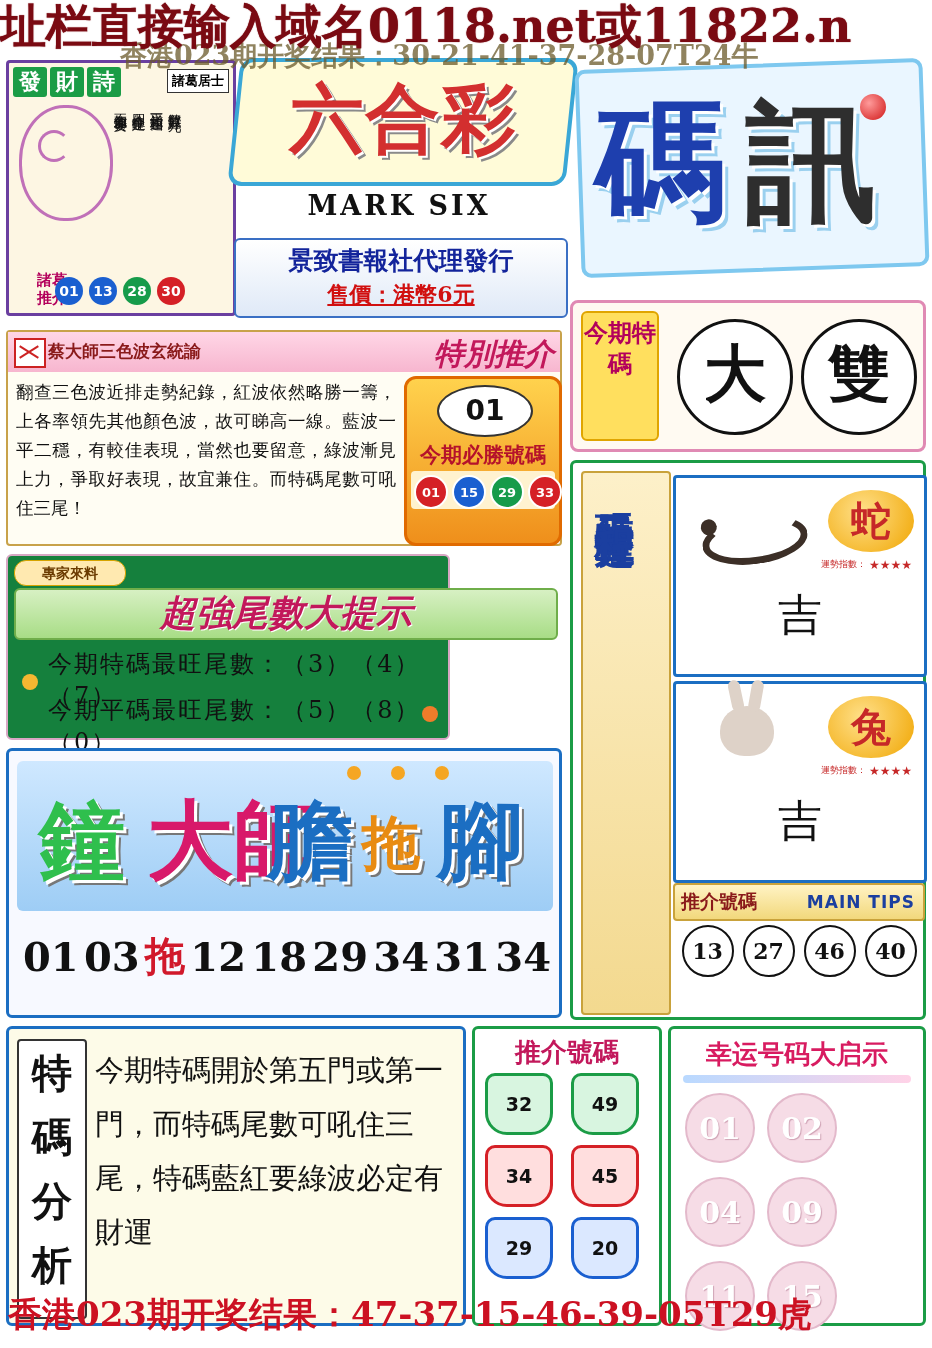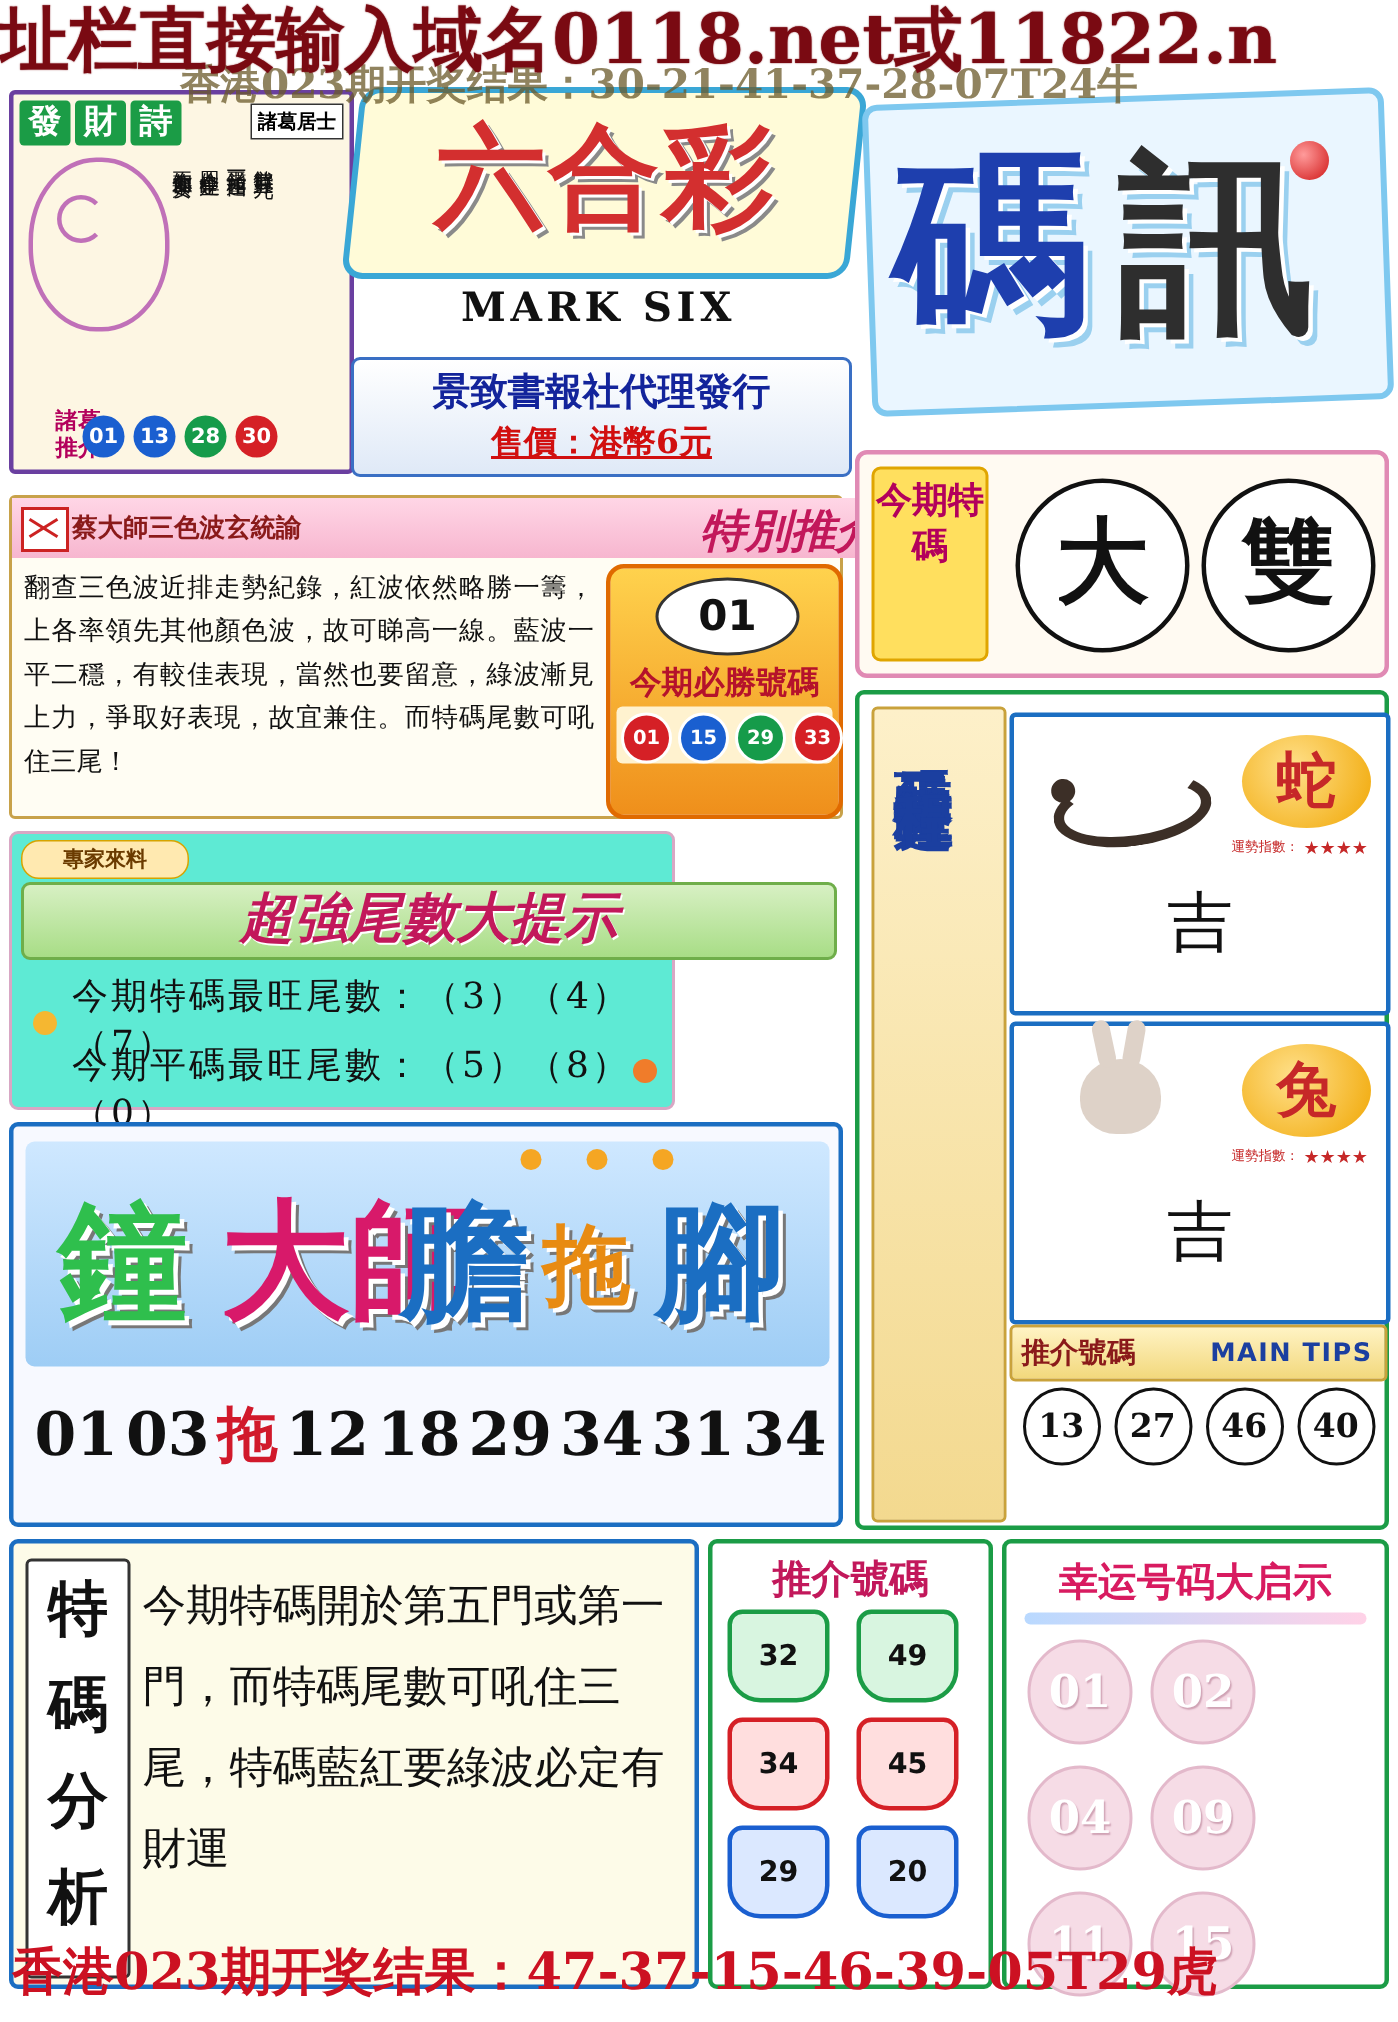--- a/index.html
+++ b/index.html
@@ -115,21 +115,21 @@
   }
   #bigright .c1{left:28px;}
   #bigright .c2{left:178px;color:#2e2e2e;}
   #bigright .dot{
     position:absolute;left:292px;top:48px;width:26px;height:26px;border-radius:50%;
     background:radial-gradient(circle at 35% 35%,#ff9b9b,#d01717);
   }
 
   
   #special{left:6px;top:330px;width:556px;height:216px;border:2px solid #c8a24a;background:#fffdf3;border-radius:4px;}
-  #special .hdr{position:absolute;left:0;top:0;width:552px;height:40px;background:linear-gradient(#ffd6e6,#f7b6cf);padding-left:33px;}
+  #special .hdr{position:absolute;left:0;top:0;width:552px;height:40px;background:linear-gradient(#ffd6e6,#f7b6cf);}
   #special .hdr .lbl{position:absolute;left:40px;top:8px;font-size:17px;font-weight:bold;color:#8a1a1a;font-family:"DejaVu Serif",serif;}
   #special .hdr .xbox{position:absolute;left:6px;top:6px;width:28px;height:26px;border:2px solid #c22;background:#fff;}
   #special .hdr .xbox:before,#special .hdr .xbox:after{content:"";position:absolute;left:2px;top:11px;width:22px;height:2px;background:#c22;}
   #special .hdr .xbox:before{transform:rotate(32deg);} #special .hdr .xbox:after{transform:rotate(-32deg);}
   #special .hdr .ttl{position:absolute;right:6px;top:2px;font-size:30px;font-weight:bold;color:#c2185b;font-family:"DejaVu Serif",serif;font-style:italic;}
   #special .body{
     position:absolute;left:8px;top:46px;width:380px;font-size:17.5px;line-height:29px;color:#111;
     font-family:"DejaVu Serif","Liberation Serif",serif;text-align:justify;
   }
   #winball{
@@ -155,21 +155,21 @@
     color:#b3005c;font-weight:bold;font-size:24px;text-align:center;line-height:31px;padding-top:4px;box-sizing:border-box;
     font-family:"DejaVu Serif",serif;
   }
   #tema .c{
     position:absolute;top:16px;width:110px;height:110px;border:3px solid #111;border-radius:50%;
     font-size:62px;font-weight:bold;text-align:center;line-height:104px;color:#111;font-family:"DejaVu Serif",serif;background:#fff;
   }
   #tema .c1{left:104px;} #tema .c2{left:228px;}
 
   
-  #tails{left:6px;top:554px;width:444px;height:186px;border:2px solid #d8a7c4;background:#5eead4;border-radius:6px;}
+  #tails{left:6px;top:554px;width:444px;height:186px;border:2px solid #d8a7c4;background:#15803d;border-radius:6px;}
   #tails .tab{
     position:absolute;left:6px;top:4px;width:110px;height:24px;background:#ffe9b0;border:1px solid #d6a400;border-radius:12px;
     font-size:14px;font-weight:bold;color:#6b3b00;text-align:center;line-height:24px;
   }
   #tails .bar{
     position:absolute;left:6px;top:32px;width:540px;height:48px;background:linear-gradient(#d7f0c3,#a8dd86);
     border:2px solid #6fae4a;border-radius:6px;
   }
   #tails .bar span{
     display:block;text-align:center;line-height:44px;font-size:36px;font-weight:bold;color:#c2185b;font-style:italic;

